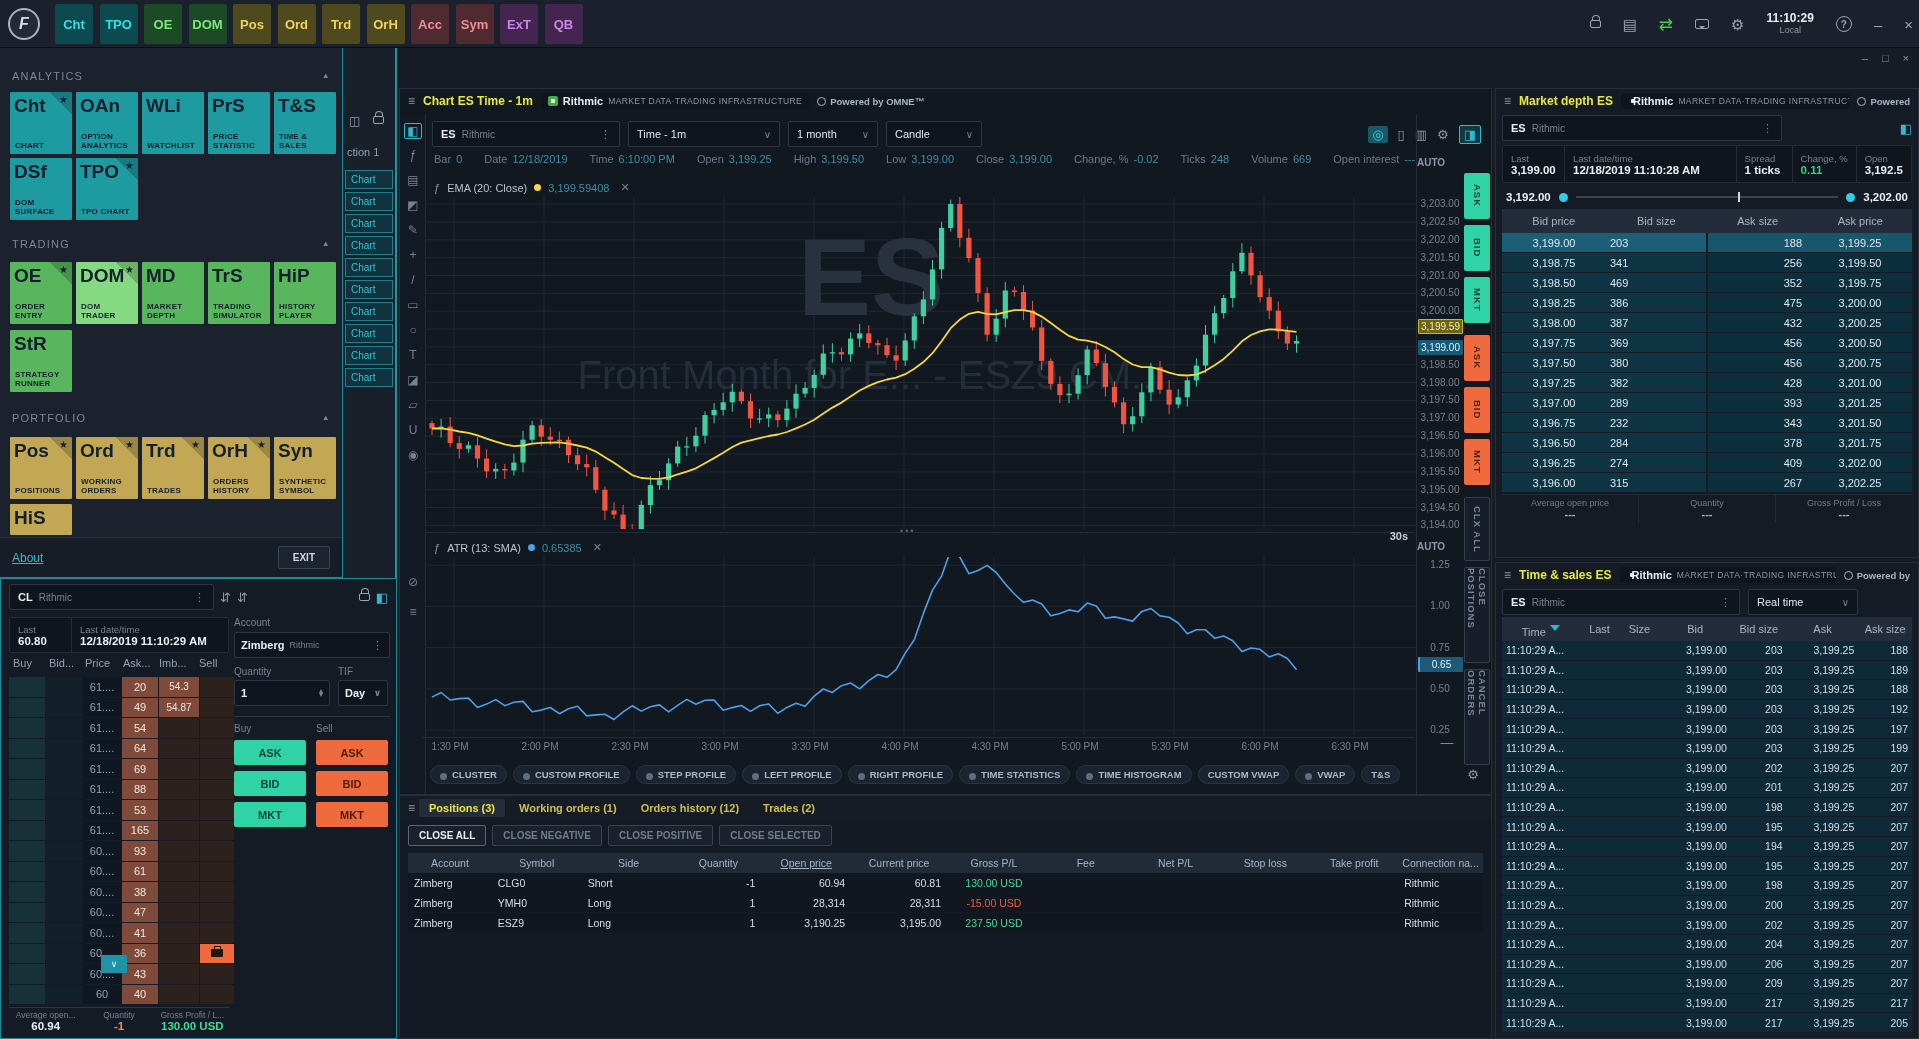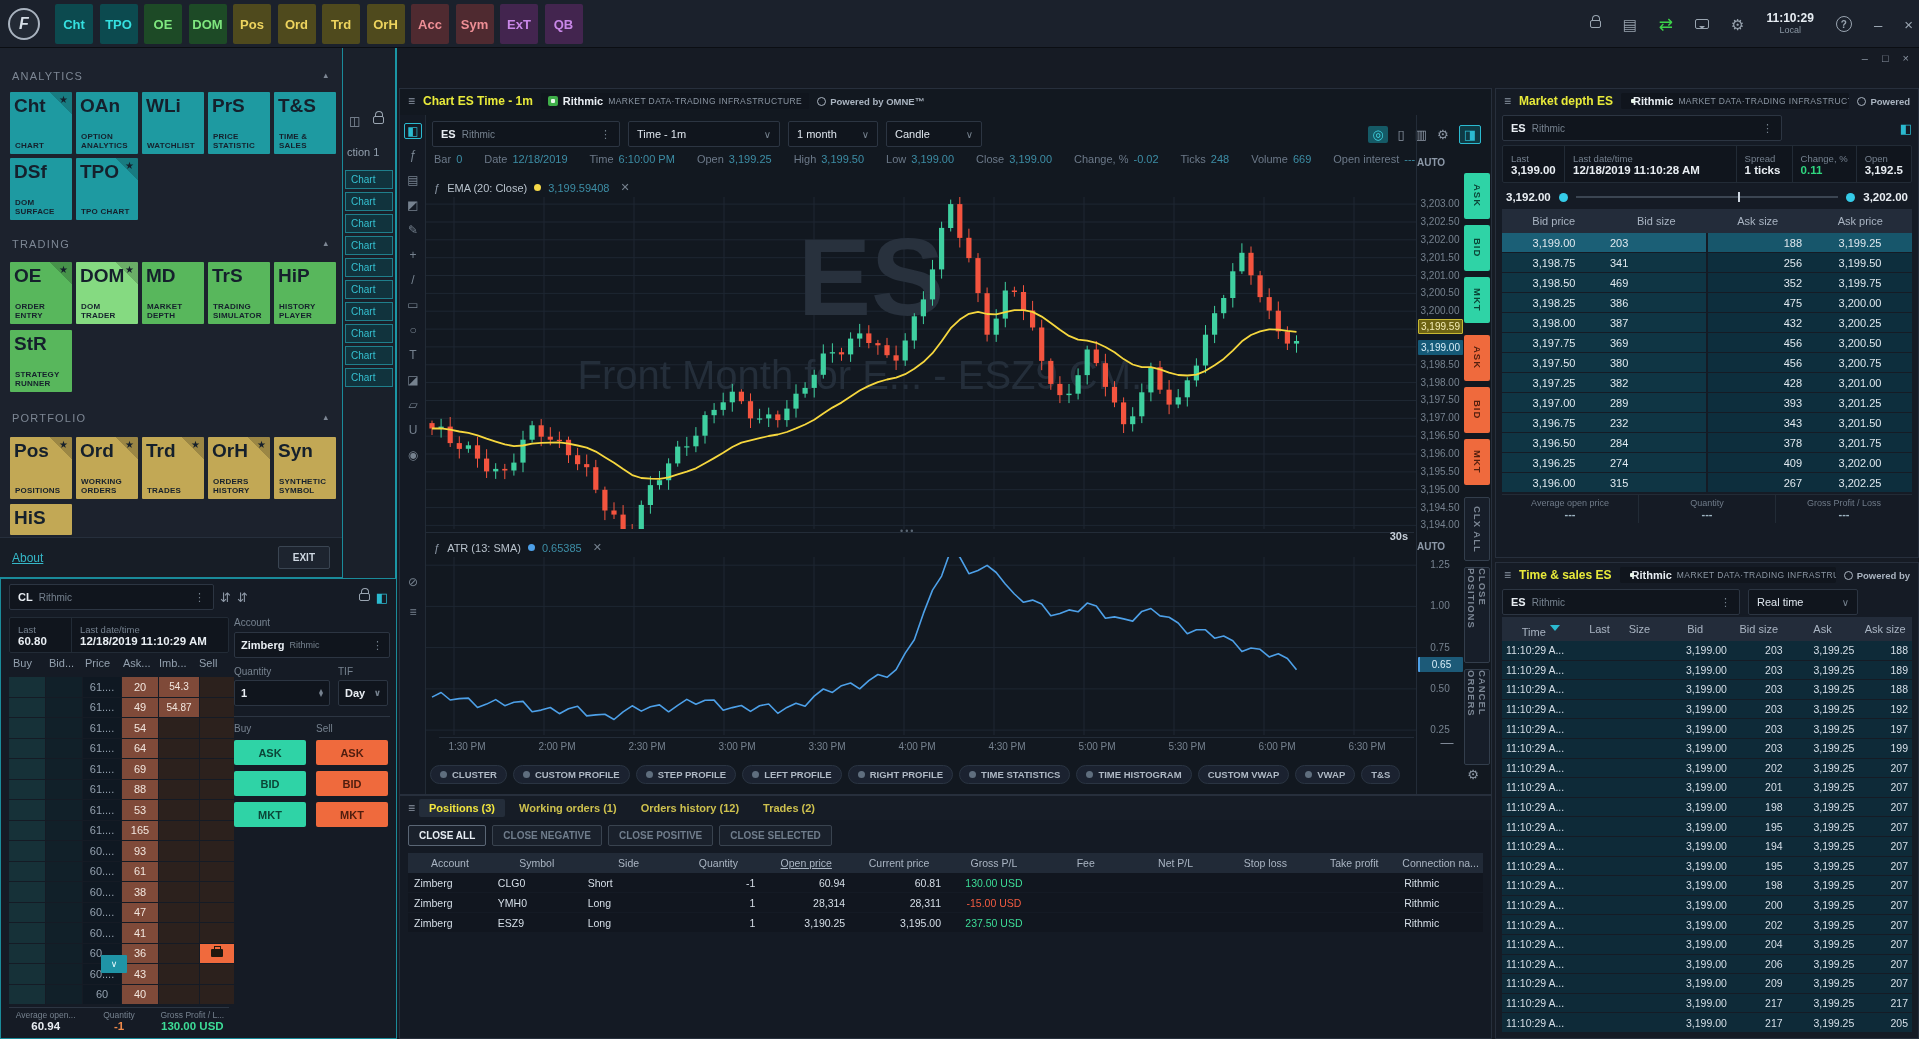--- a/index.html
+++ b/index.html
@@ -83,25 +83,25 @@
   #price-axis{position:absolute;left:1016px;top:26px;bottom:0;width:47px;border-left:1px solid #232c38;}
   .ax-lbl{position:absolute;left:0;width:100%;text-align:center;color:#76828f;font-size:10px;}
   .ax-auto{position:absolute;left:0;width:100%;text-align:left;color:#8d99a8;font-weight:bold;font-size:10px;}
   .chip{position:absolute;left:1px;width:45px;height:15px;display:flex;align-items:center;justify-content:center;font-size:10px;border-radius:1px;}
   .chip.ema{background:#6e6414;border:1px solid #c7b832;color:#f3ecb4;}
   .chip.last{background:#155a78;color:#d9eef8;}
   .chip.atr{background:#1c5a78;color:#d9eef8;border-left:2px solid #4da0e8;}
   #countdown{position:absolute;color:#c7d0da;font-weight:bold;font-size:11px;}
   #pane-divider{position:absolute;left:26px;right:77px;border-top:1px solid #232c38;}
   #pane-dots{position:absolute;color:#5a6673;font-size:9px;letter-spacing:2px;}
-  #xaxis{position:absolute;left:39px;top:648px;height:18px;right:77px;border-top:1px solid #232c38;}
+  #xaxis{position:absolute;left:22px;top:648px;height:18px;right:77px;border-top:1px solid #232c38;}
   .x-lbl{position:absolute;top:3px;transform:translateX(-50%);color:#76828f;font-size:10px;white-space:nowrap;}
   #zoomctl{position:absolute;right:14px;top:646px;display:flex;gap:16px;color:#8d98a6;font-size:13px;}
   #profilebar{position:absolute;left:30px;top:676px;display:flex;gap:6px;align-items:center;}
-  .pf-btn{display:flex;align-items:center;gap:5px;background:#1b2230;border:1px solid #2a3442;border-radius:10px;padding:3px 9px;color:#aeb8c4;font-size:9.5px;font-weight:bold;cursor:pointer;white-space:nowrap;}
+  .pf-btn{display:flex;align-items:flex-end;gap:5px;background:#1b2230;border:1px solid #2a3442;border-radius:10px;padding:3px 9px;color:#aeb8c4;font-size:9.5px;font-weight:bold;cursor:pointer;white-space:nowrap;}
   .pf-dot{width:7px;height:7px;border-radius:50%;background:#5f6e7e;display:inline-block;}
   #pf-gear{position:absolute;right:12px;top:678px;color:#8d98a6;font-size:13px;cursor:pointer;}
   #sidebtns{position:absolute;left:1064px;top:0;width:27px;}
   .vbtn{position:absolute;left:0;width:26px;writing-mode:vertical-rl;display:flex;align-items:center;justify-content:center;font-weight:bold;font-size:9.5px;border-radius:2px;cursor:pointer;letter-spacing:1px;}
   .vb-buy{background:#2fd3a6;color:#0b4537;}
   .vb-sell{background:#ef6a3d;color:#55200f;}
   .vb-flat{background:#171e29;border:1px solid #333e4c;color:#7d8896;}
   svg text{font-family:"Liberation Sans","DejaVu Sans",sans-serif;}
 
   

